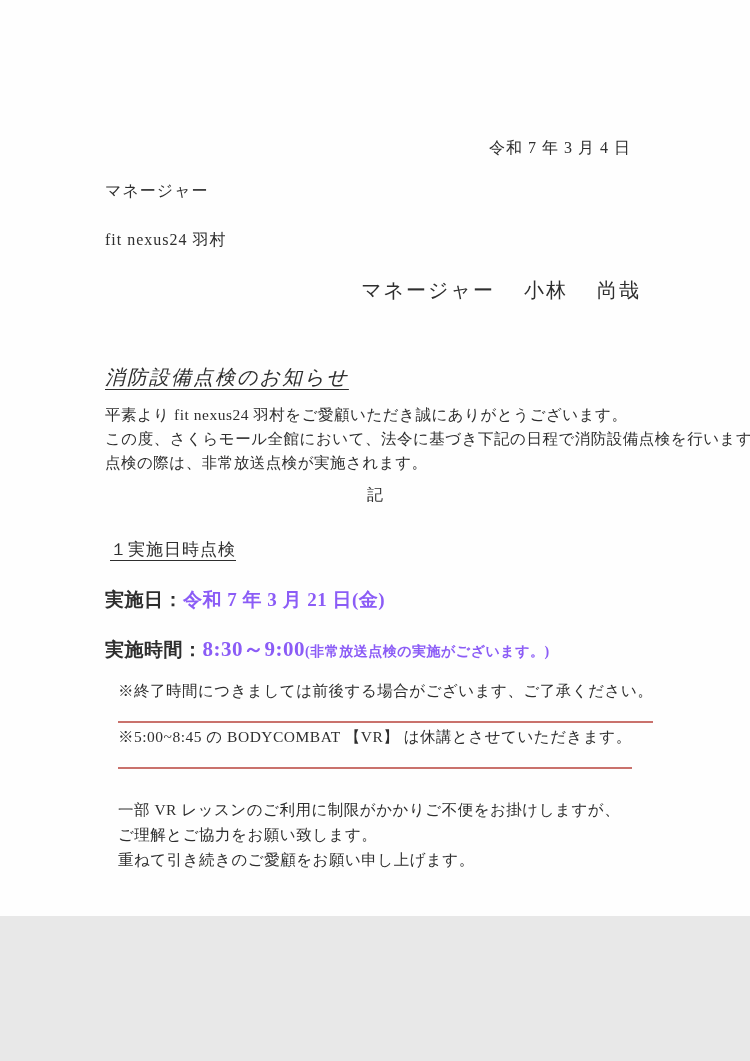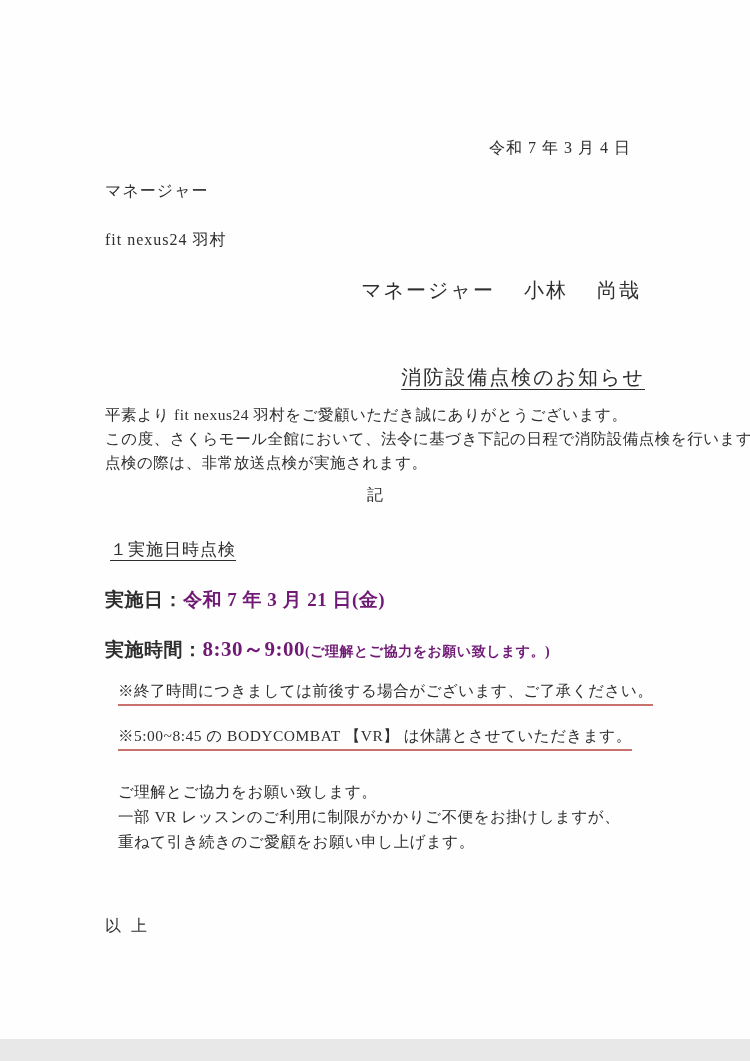--- a/index.html
+++ b/index.html
@@ -3,21 +3,21 @@
 <meta charset="utf-8">
 <style>
   html, body {
     margin: 0;
     padding: 0;
     background: #e8e8e8;
   }
   .page {
     position: relative;
     width: 750px;
-    height: 1039px;
+    height: 916px;
     margin: 0 auto;
     background: #fefefe;
     font-family: "Liberation Serif", "DejaVu Serif", serif;
     color: #2e2e2e;
     box-sizing: border-box;
     overflow: hidden;
   }
   .doc-inner {
     position: relative;
     padding: 138px 105px 0 105px;
@@ -44,24 +44,25 @@
   }
   .manager-line {
     margin-top: 26px;
     text-align: right;
     padding-right: 4px;
     font-size: 20px;
     letter-spacing: 2px;
   }
   .doc-title {
     margin: 60px 0 0 0;
-    text-align: right;
+    text-align: left;
     font-size: 20px;
     font-weight: normal;
     letter-spacing: 2px;
+    font-style: italic;
   }
   .doc-title .u {
     text-decoration: underline;
     text-underline-offset: 5px;
     text-decoration-thickness: 1px;
   }
   .body-para {
     margin-top: 12px;
     font-size: 15.5px;
     line-height: 24px;
@@ -87,35 +88,35 @@
     font-size: 19px;
     font-weight: bold;
     letter-spacing: 0.5px;
   }
   .impl-time-line {
     margin-top: 22px;
     font-size: 19px;
     font-weight: bold;
     letter-spacing: 0.5px;
   }
-  .red { color: #701a75; }
+  .red { color: #8b5cf6; }
   .time-value { font-size: 21px; }
   .time-note { font-size: 14px; }
   .notes-block {
     margin-top: 18px;
     margin-left: 13px;
   }
   .note-line {
     display: table;
     font-size: 15.5px;
     letter-spacing: 0.5px;
     line-height: 20px;
-    padding-bottom: 3px;
+    padding-bottom: 20px;
     border-bottom: 2.5px solid #c9716c;
-    margin-bottom: 20px;
+    margin-bottom: 4px;
   }
   .closing-para {
     margin-top: 28px;
     margin-left: 13px;
     font-size: 15.5px;
     line-height: 25px;
     letter-spacing: 0.5px;
   }
   .ijou-line {
     margin-top: 62px;
@@ -149,30 +150,30 @@
 
     <div class="ki-line">記</div>
 
     <div class="section-heading line"><span class="u">１実施日時点検</span></div>
 
     <div class="impl-date-line line">
       <span>実施日：</span><span class="red">令和 7 年 3 月 21 日(金)</span>
     </div>
 
     <div class="impl-time-line line">
-      <span>実施時間：</span><span class="red time-value">8:30～9:00</span><span class="red time-note">(ご理解とご協力をお願い致します。)</span>
+      <span>実施時間：</span><span class="red time-value">8:30～9:00</span><span class="red time-note">(非常放送点検の実施がございます。)</span>
     </div>
 
     <div class="notes-block">
       <div class="note-line line">※終了時間につきましては前後する場合がございます、ご了承ください。</div>
       <div class="note-line line">※5:00~8:45 の BODYCOMBAT 【VR】 は休講とさせていただきます。</div>
     </div>
 
     <div class="closing-para">
+      <div class="line">一部 VR レッスンのご利用に制限がかかりご不便をお掛けしますが、</div>
       <div class="line">ご理解とご協力をお願い致します。</div>
-      <div class="line">一部 VR レッスンのご利用に制限がかかりご不便をお掛けしますが、</div>
       <div class="line">重ねて引き続きのご愛顧をお願い申し上げます。</div>
     </div>
 
     <div class="ijou-line line">以上</div>
 
   </div>
 </div>
 
 </body></html>

